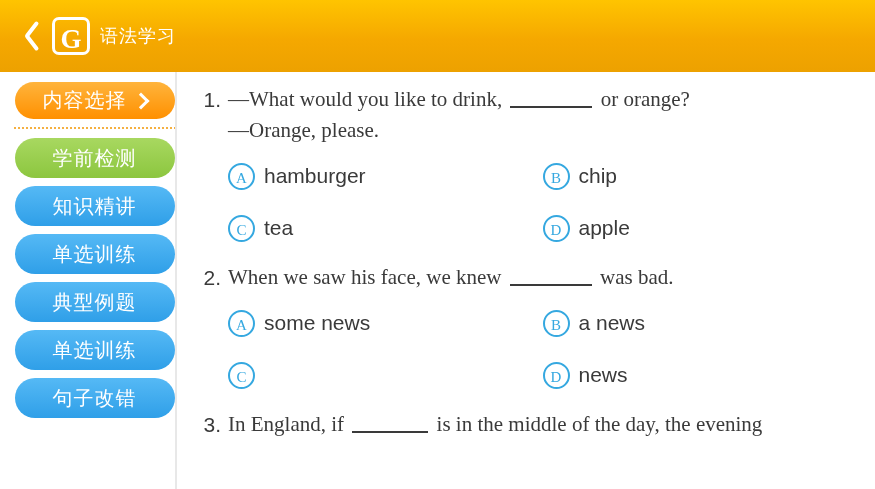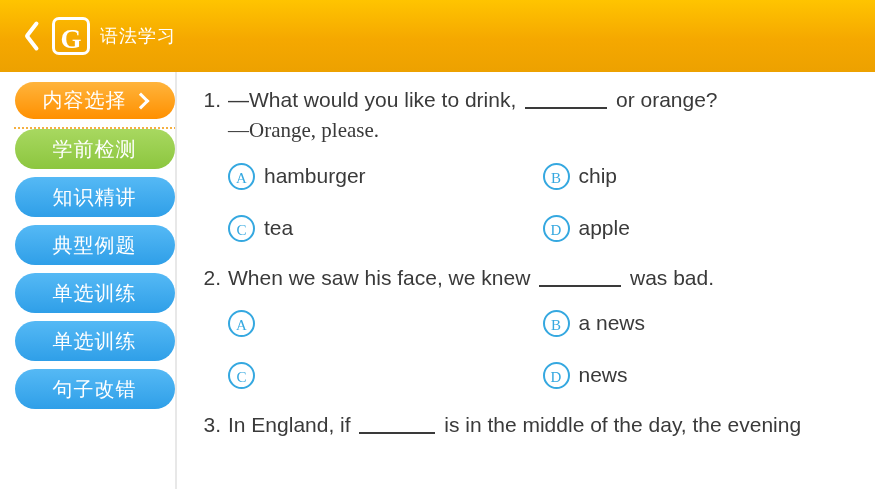--- a/index.html
+++ b/index.html
@@ -119,21 +119,21 @@
     transform: rotate(45deg);
     display: inline-block;
   }
   .dotted-sep {
     margin: 8px auto 0 auto;
     width: 162px;
     height: 0;
     border-top: 2px dotted #f5b041;
   }
   .nav-list {
-    margin-top: 0;
+    margin-top: 9px;
     display: flex;
     flex-direction: column;
     align-items: center;
     gap: 8px;
   }
   .nav-item {
     width: 160px;
     height: 40px;
     border-radius: 20px;
     color: #ffffff;
@@ -184,20 +184,21 @@
     align-items: flex-start;
   }
   .q-num {
     width: 26px;
     flex: 0 0 auto;
     text-align: right;
     margin-right: 7px;
   }
   .q-text {
     flex: 1 1 auto;
+    font-family: Liberation Serif, serif;
   }
   .q-line2 {
     font-size: 21px;
     line-height: 31px;
     padding-left: 33px;
     font-family: Liberation Serif, serif;
   }
   .blank {
     display: inline-block;
     border-bottom: 2px solid #3a3a3a;
@@ -258,22 +259,22 @@
     <div class="content-select">
       <span class="cs-label">内容选择</span>
       <span class="cs-chev"></span>
     </div>
 
     <div class="dotted-sep"></div>
 
     <div class="nav-list">
       <div class="nav-item green">学前检测</div>
       <div class="nav-item blue">知识精讲</div>
+      <div class="nav-item blue">单选训练</div>
       <div class="nav-item blue">典型例题</div>
-      <div class="nav-item blue">单选训练</div>
       <div class="nav-item blue">单选训练</div>
       <div class="nav-item blue">句子改错</div>
     </div>
   </div>
 
   <div class="v-divider"></div>
 
   <div class="content">
 
     <div class="question">
@@ -303,20 +304,21 @@
     </div>
 
     <div class="question">
       <div class="q-stem">
         <span class="q-num">2.</span>
         <span class="q-text"><span>When we saw his face, we knew </span><span class="blank"></span><span> was bad.</span></span>
       </div>
       <div class="options">
         <div class="option">
           <span class="opt-circle">A</span>
+          <span class="opt-text">some news</span>
         </div>
         <div class="option">
           <span class="opt-circle">B</span>
           <span class="opt-text">a news</span>
         </div>
         <div class="option">
           <span class="opt-circle">C</span>
         </div>
         <div class="option">
           <span class="opt-circle">D</span>

